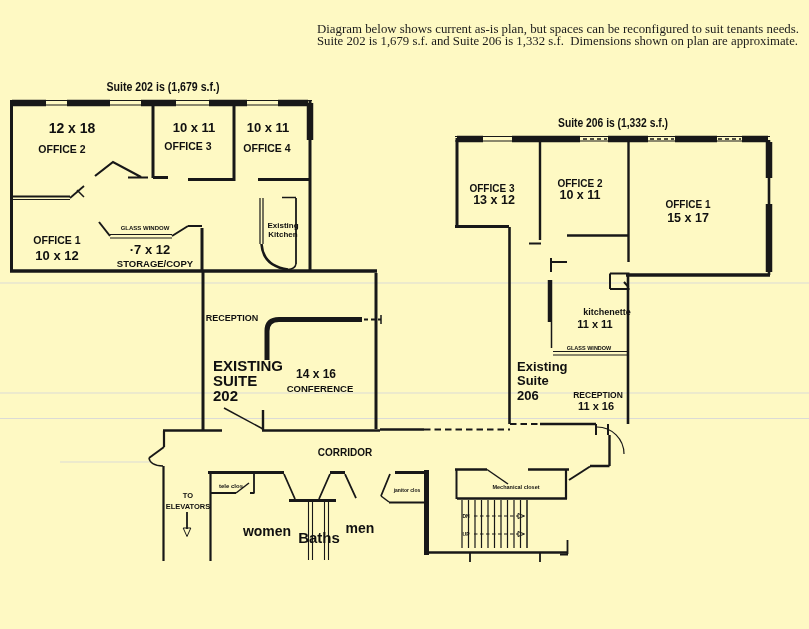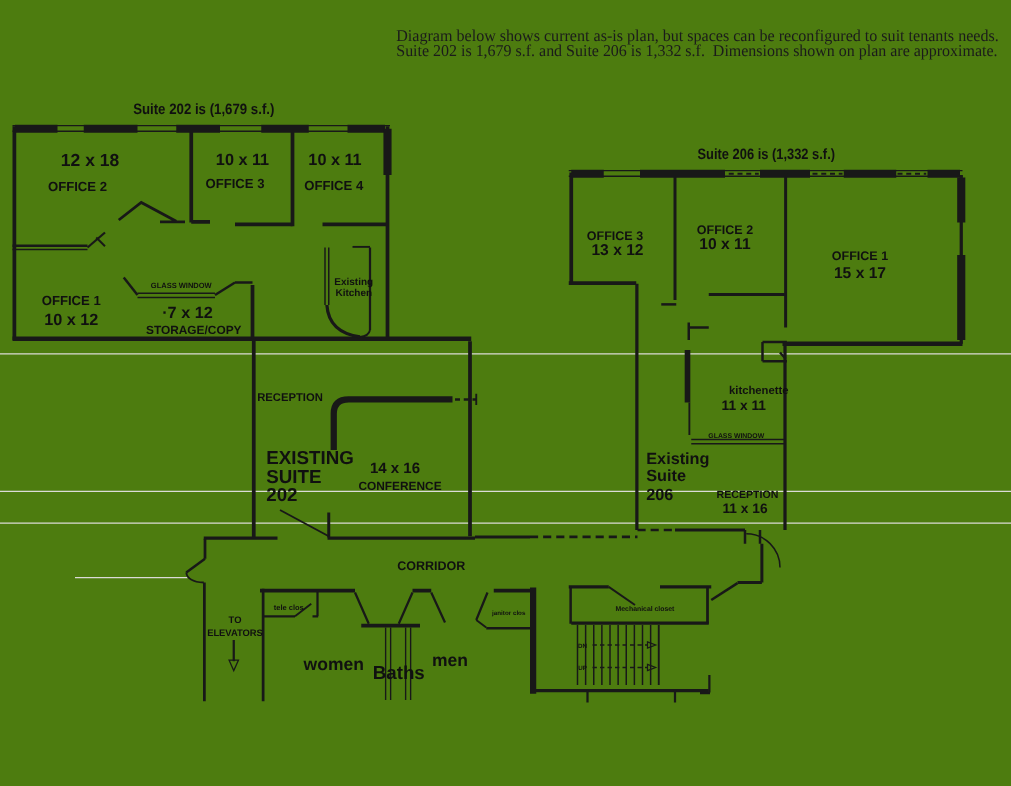--- a/index.html
+++ b/index.html
@@ -1,16 +1,16 @@
 <!DOCTYPE html>
 <html><head>
 <meta charset="utf-8">
 <style>
   html,body{margin:0;padding:0;background:#e8e8e6;}
-  #page{position:relative;width:809px;height:629px;background:#4d7c0f;overflow:hidden;
+  #page{position:relative;width:809px;height:629px;background:#fef9c3;overflow:hidden;
         font-family:"Liberation Sans",sans-serif;}
   svg{position:absolute;left:0;top:0;}
   .walls path, .walls line{stroke:#181818;fill:none;stroke-linecap:butt;}
   .faint path{stroke:#dbdbd6;stroke-width:1;fill:none;}
   .t1{stroke-width:1.1}.t12{stroke-width:1.2}.t15{stroke-width:1.5}.t18{stroke-width:1.8}
   .t2{stroke-width:2}.t22{stroke-width:2.2}.t24{stroke-width:2.4}.t26{stroke-width:2.6}
   .t3{stroke-width:3}.t35{stroke-width:3.5}.t45{stroke-width:4.5}.t5{stroke-width:5}.t65{stroke-width:6.5}
   .dash{stroke-dasharray:4,3}.dash2{stroke-dasharray:6.5,4}.dash3{stroke-dasharray:3.5,2.5}
   .fill{fill:#181818;stroke:none;}
   text{fill:#101010;font-family:"Liberation Sans",sans-serif;font-weight:bold;}

